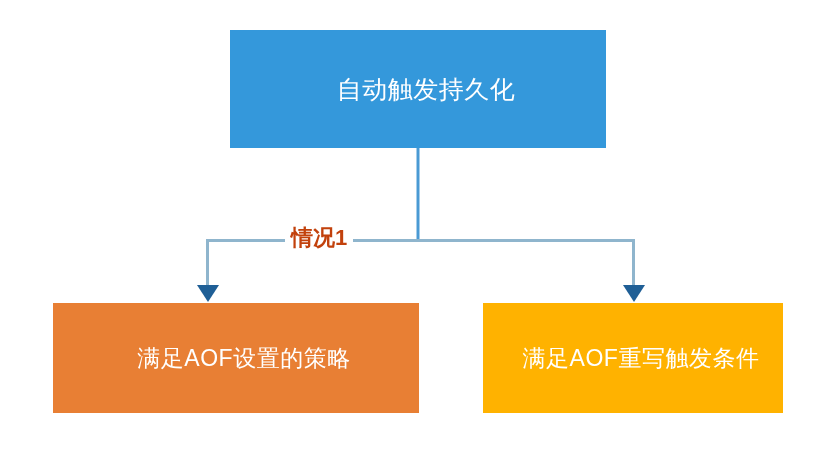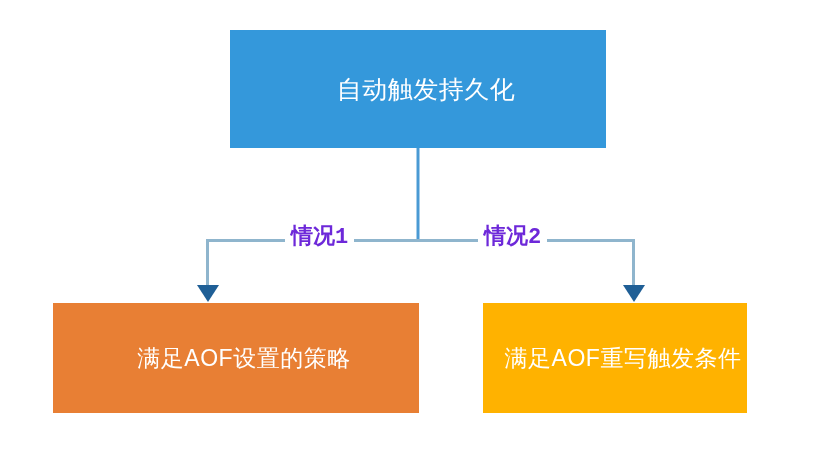--- a/index.html
+++ b/index.html
@@ -41,42 +41,41 @@
     left: 53px;
     top: 303px;
     width: 366px;
     height: 110px;
     background: #e87f34;
     font-size: 23px;
   }
   #node-right {
     left: 483px;
     top: 303px;
-    width: 264px;
+    width: 300px;
     height: 110px;
     background: #ffb200;
     font-size: 23px;
   }
   #connectors {
     position: absolute;
     left: 0;
     top: 0;
     width: 840px;
     height: 472px;
   }
   .branch-label {
     position: absolute;
-    color: #6d28d9;
+    color: #c2410c;
     font-size: 22px;
     font-weight: bold;
     background: #ffffff;
     padding: 0 6px;
     line-height: 26px;
     white-space: nowrap;
-    font-family: Liberation Mono, monospace;
   }
   #label-case1 {
     left: 285px;
     top: 225px;
   }
   #label-case2 {
     left: 478px;
     top: 225px;
   }
 </style>
@@ -101,23 +100,20 @@
   </svg>
 
   <div class="node" id="node-root">
     <span>自动触发持久化</span>
   </div>
 
   <div class="branch-label" id="label-case1">
     <span>情况1</span>
   </div>
 
-  <div class="branch-label" id="label-case2">
-    <span>情况2</span>
-  </div>
 
   <div class="node" id="node-left">
     <span>满足AOF设置的策略</span>
   </div>
 
   <div class="node" id="node-right">
     <span>满足AOF重写触发条件</span>
   </div>
 
 </div>

